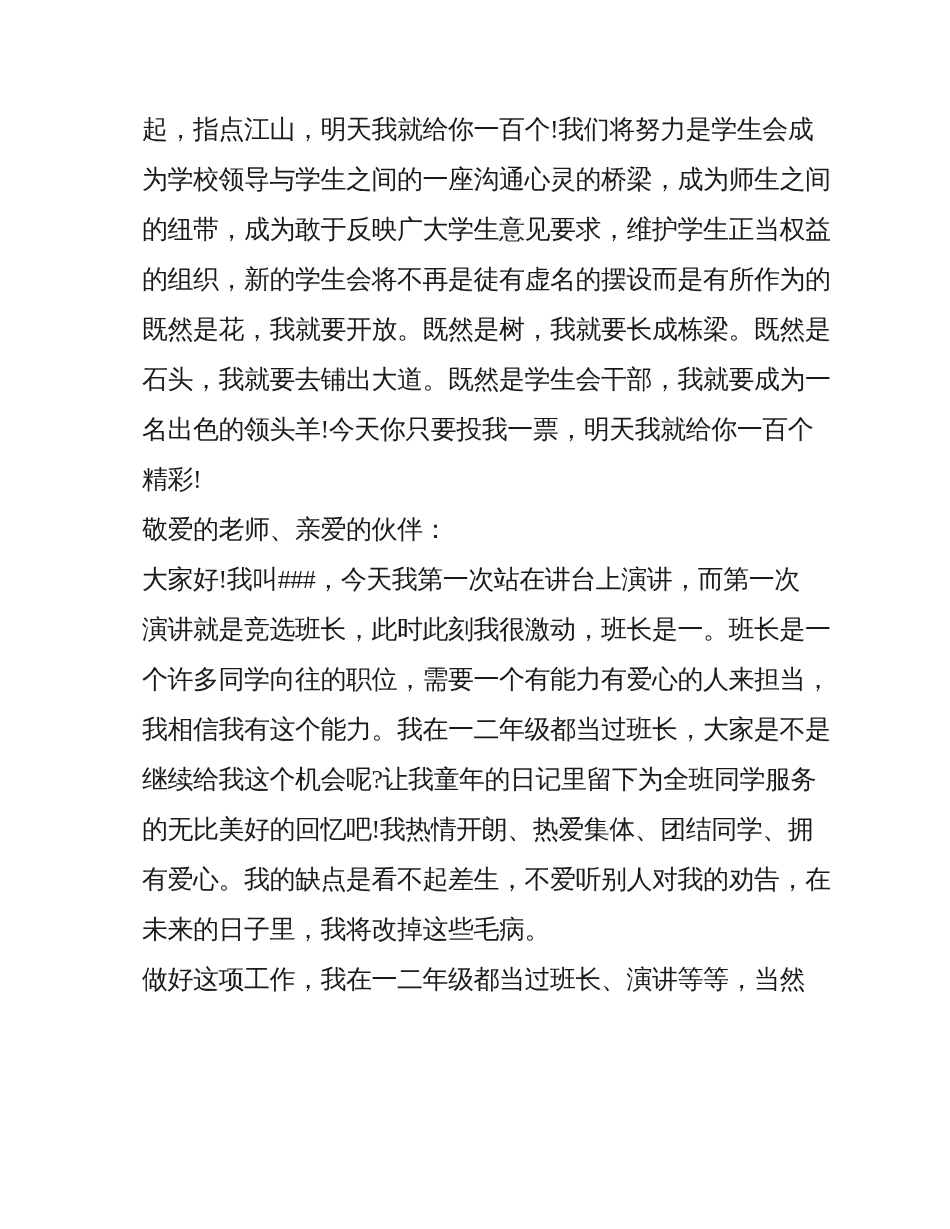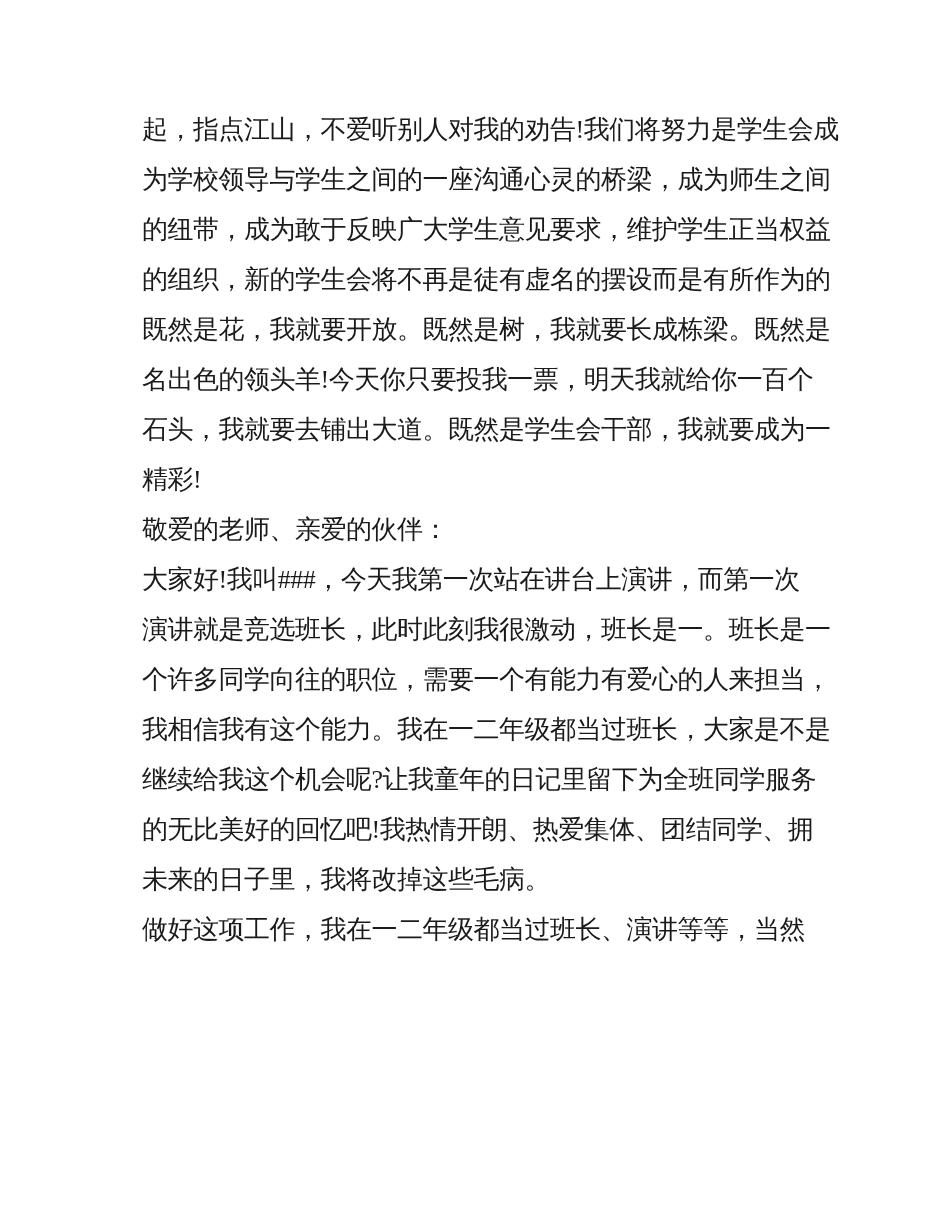--- a/index.html
+++ b/index.html
@@ -31,44 +31,45 @@
     letter-spacing: -0.5px;
     white-space: nowrap;
   }
 </style>
 </head>
 <body>
 
 <div class="doc-page">
 
   <div class="para">
-    <div class="text-line">起，指点江山，不爱听别人对我的劝告!我们将努力是学生会成</div>
+    <div class="text-line">起，指点江山，明天我就给你一百个!我们将努力是学生会成</div>
     <div class="text-line">为学校领导与学生之间的一座沟通心灵的桥梁，成为师生之间</div>
     <div class="text-line">的纽带，成为敢于反映广大学生意见要求，维护学生正当权益</div>
     <div class="text-line">的组织，新的学生会将不再是徒有虚名的摆设而是有所作为的</div>
   </div>
 
   <div class="para">
     <div class="text-line">既然是花，我就要开放。既然是树，我就要长成栋梁。既然是</div>
+    <div class="text-line">石头，我就要去铺出大道。既然是学生会干部，我就要成为一</div>
     <div class="text-line">名出色的领头羊!今天你只要投我一票，明天我就给你一百个</div>
-    <div class="text-line">石头，我就要去铺出大道。既然是学生会干部，我就要成为一</div>
     <div class="text-line">精彩!</div>
   </div>
 
   <div class="para">
     <div class="text-line">敬爱的老师、亲爱的伙伴：</div>
   </div>
 
   <div class="para">
     <div class="text-line">大家好!我叫###，今天我第一次站在讲台上演讲，而第一次</div>
     <div class="text-line">演讲就是竞选班长，此时此刻我很激动，班长是一。班长是一</div>
     <div class="text-line">个许多同学向往的职位，需要一个有能力有爱心的人来担当，</div>
     <div class="text-line">我相信我有这个能力。我在一二年级都当过班长，大家是不是</div>
     <div class="text-line">继续给我这个机会呢?让我童年的日记里留下为全班同学服务</div>
     <div class="text-line">的无比美好的回忆吧!我热情开朗、热爱集体、团结同学、拥</div>
+    <div class="text-line">有爱心。我的缺点是看不起差生，不爱听别人对我的劝告，在</div>
     <div class="text-line">未来的日子里，我将改掉这些毛病。</div>
   </div>
 
   <div class="para">
     <div class="text-line">做好这项工作，我在一二年级都当过班长、演讲等等，当然</div>
   </div>
 
 </div>
 
 </body></html>

